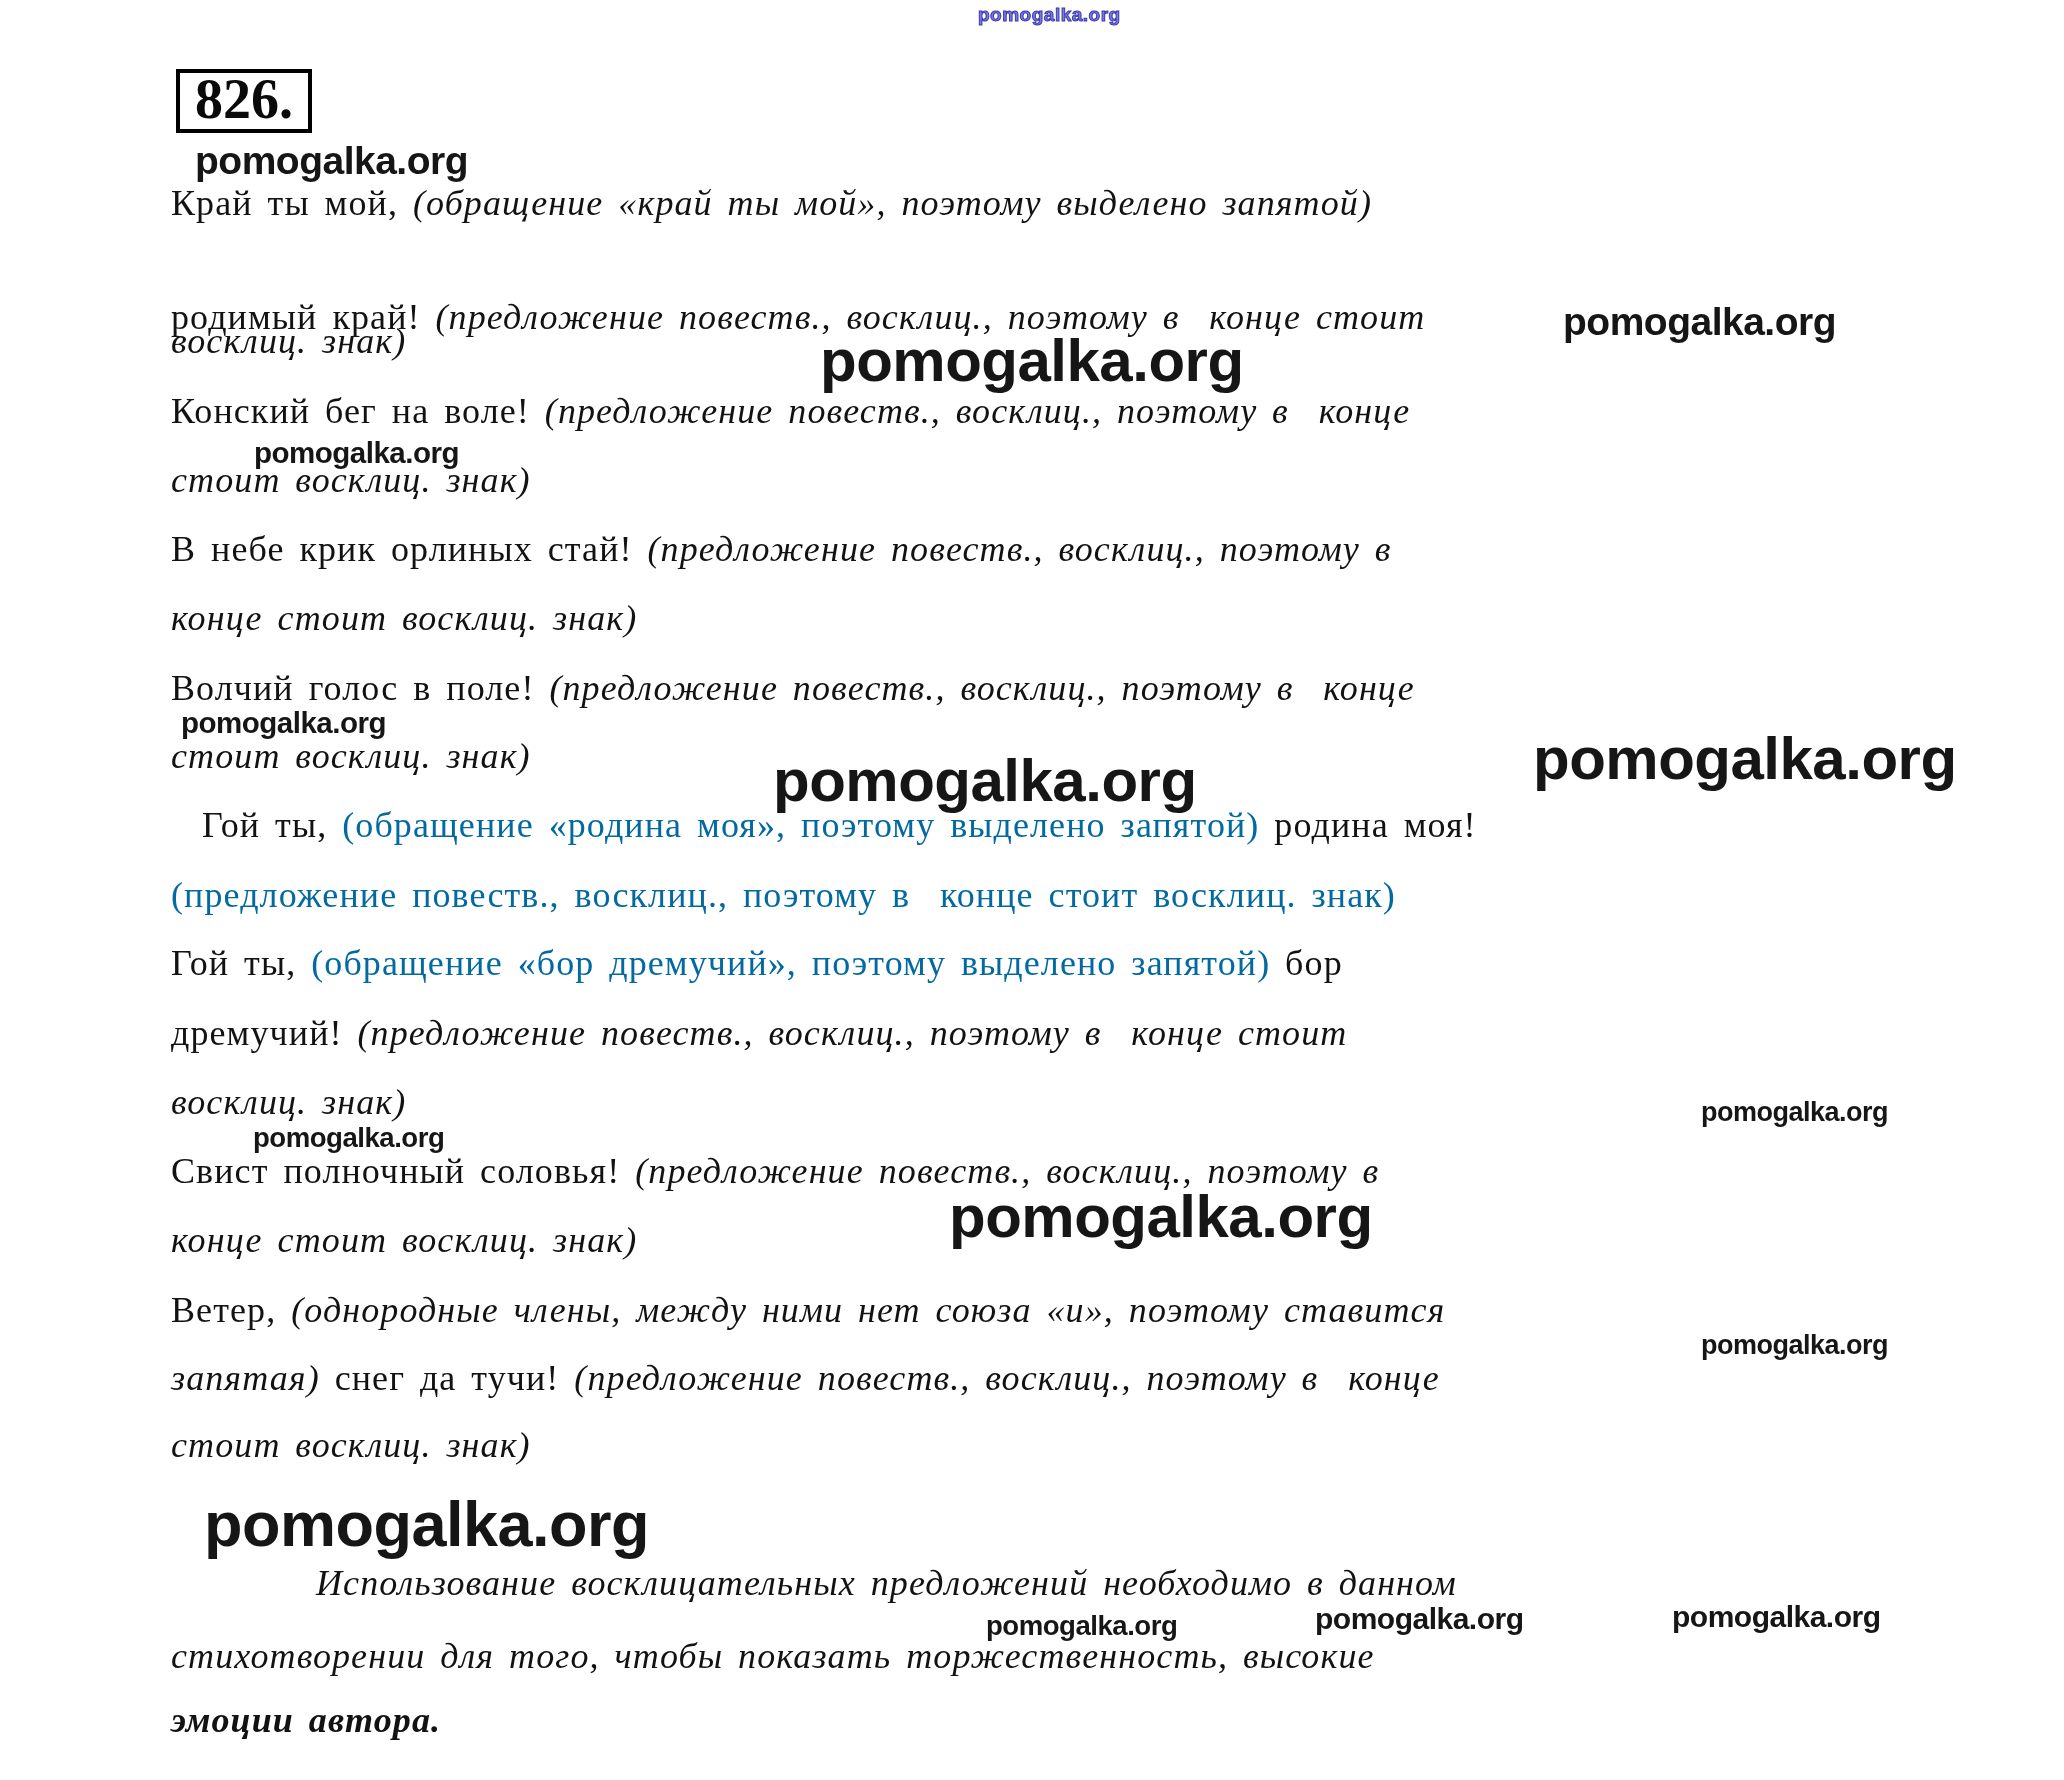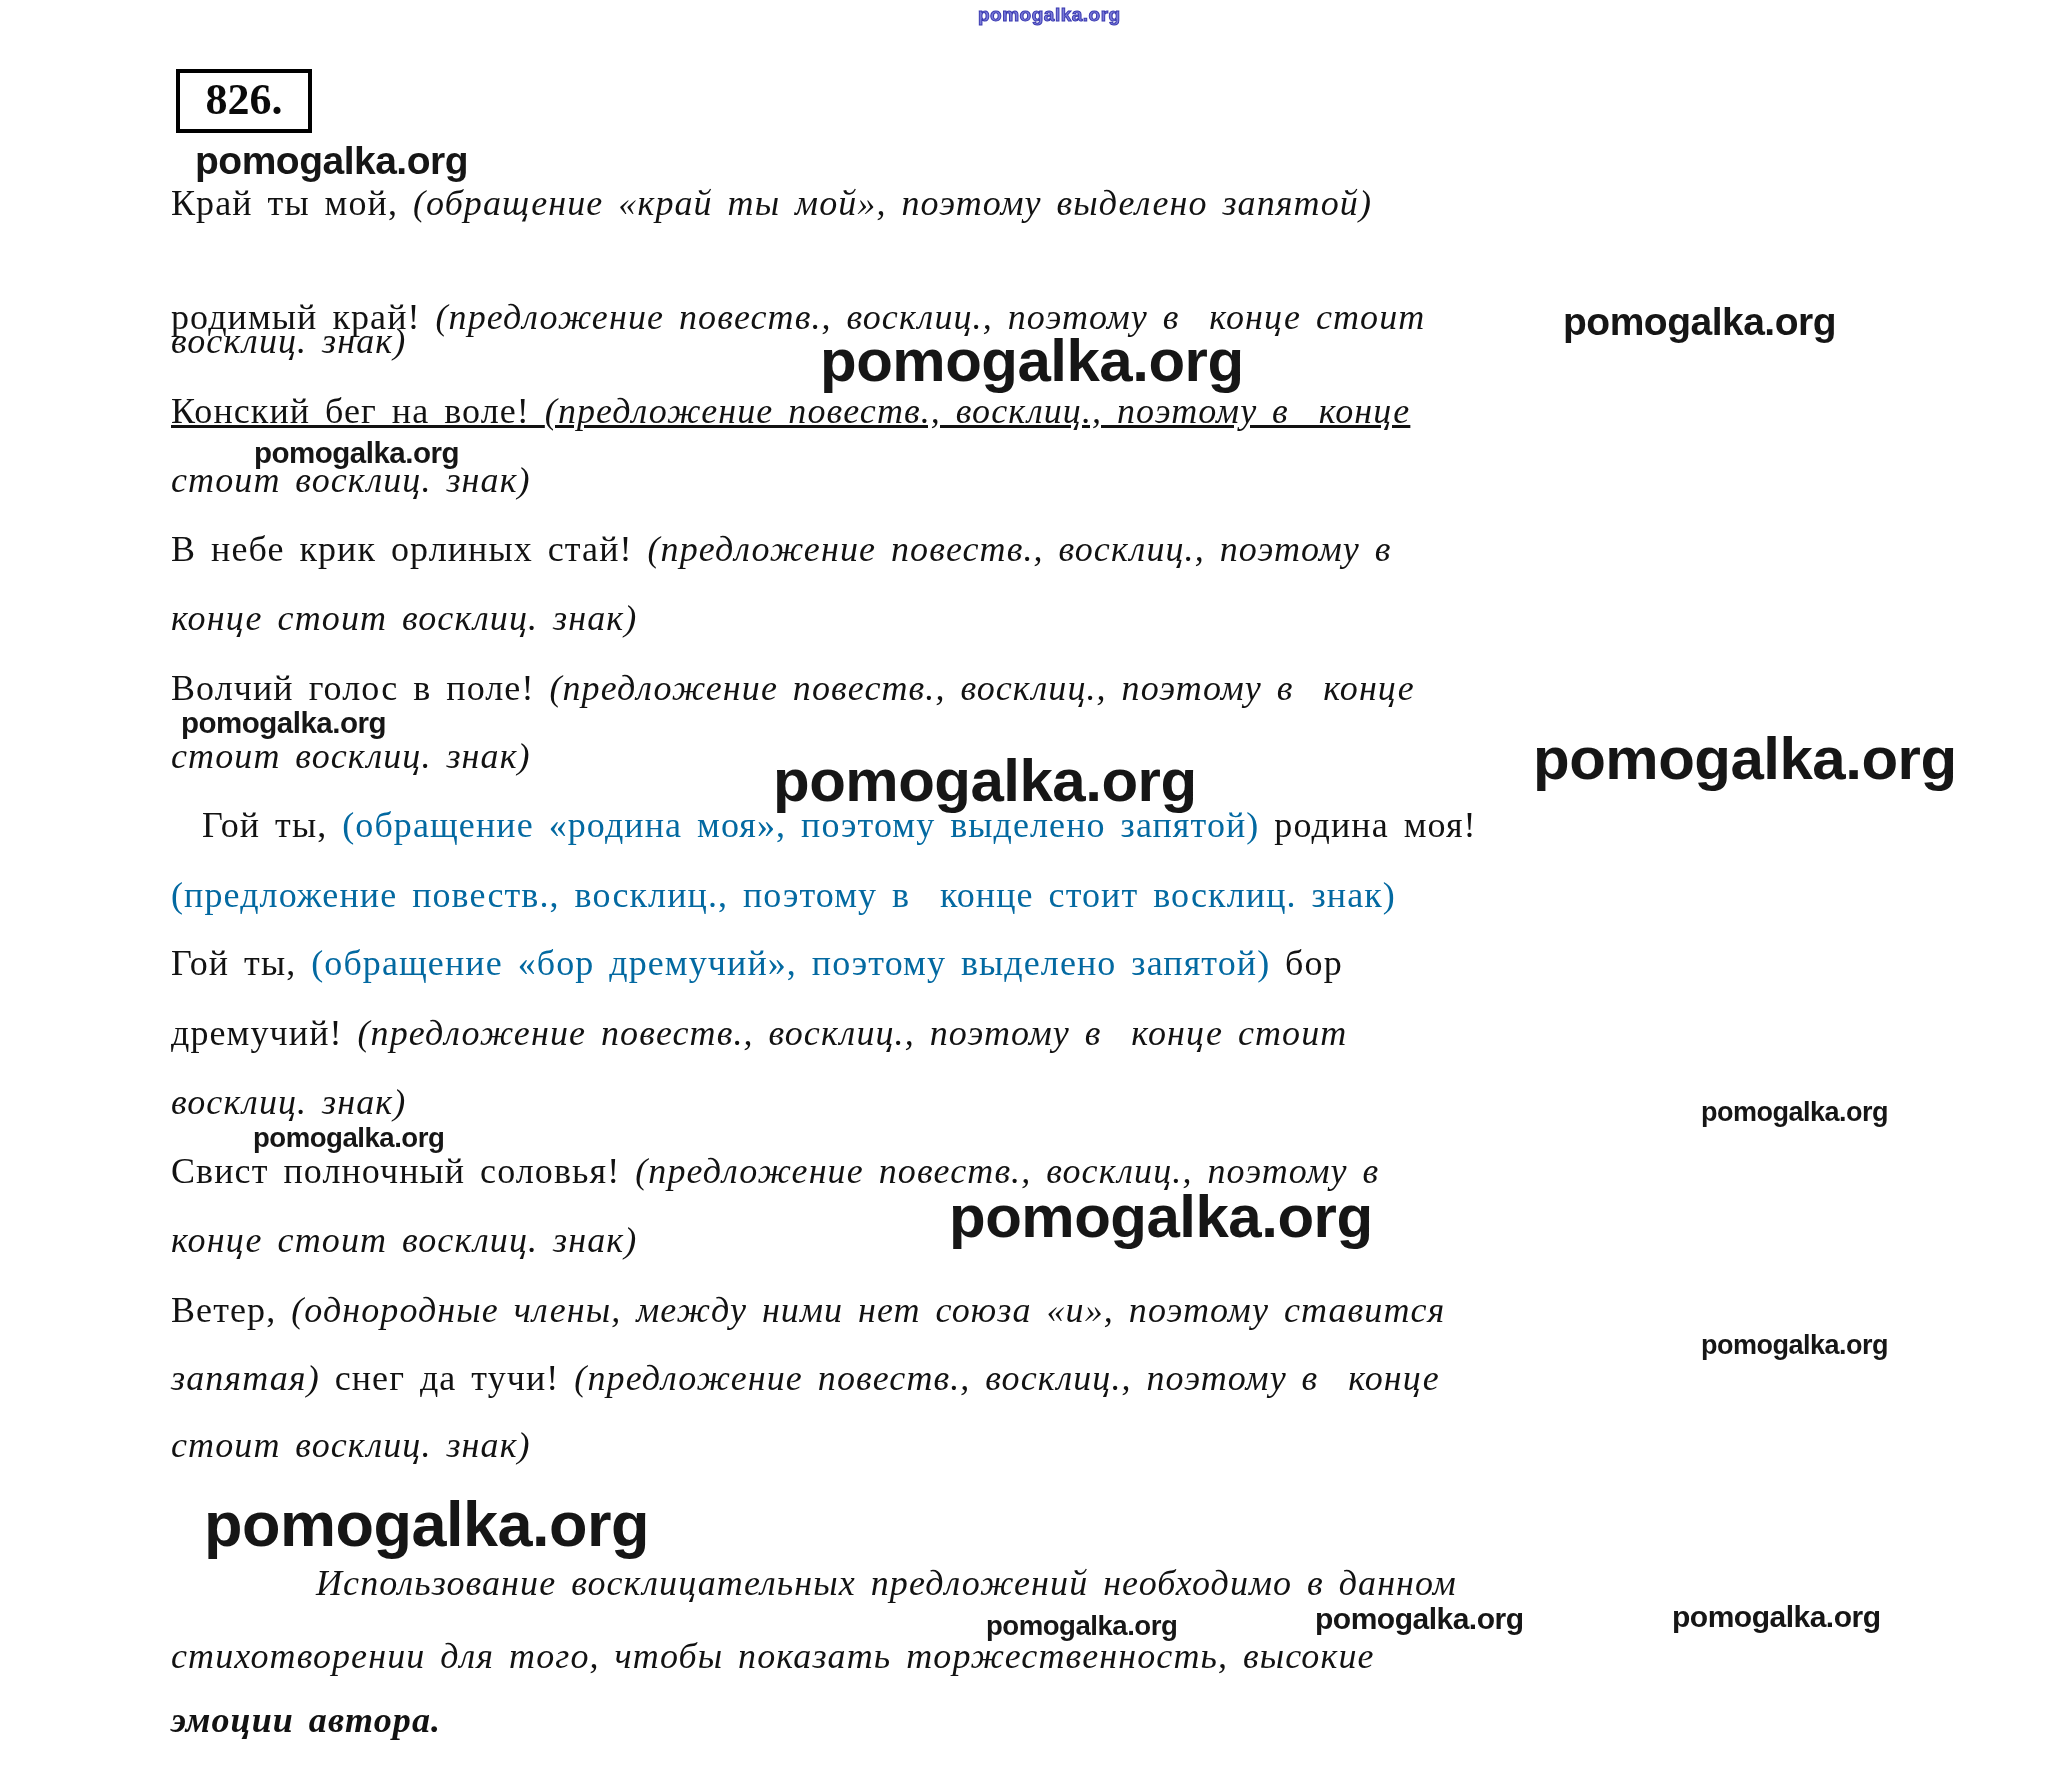--- a/index.html
+++ b/index.html
@@ -12,21 +12,21 @@
   }
   .ex-box{
     position:absolute;
     left:176px; top:69px;
     width:136px; height:64px;
     border:4.8px solid #000;
     box-sizing:border-box;
     display:flex; align-items:center; justify-content:center;
     font-family:"Liberation Serif","DejaVu Serif",serif;
     font-weight:700;
-    font-size:44px;
+    font-size:56px;
     color:#0a0a0a;
     padding-bottom:3.8px;
   }
   .line{
     position:absolute;
     white-space:pre;
     font-family:"Liberation Serif","DejaVu Serif",serif;
     font-size:36px;
     line-height:1;
     color:#121212;
@@ -74,21 +74,21 @@
       <div class="wm " style="left: 1701px; top: 1332px; font-size: 27px;">pomogalka.org</div>
       <div class="wm " style="left: 204px; top: 1493px; font-size: 63px;">pomogalka.org</div>
       <div class="wm " style="left: 986px; top: 1612px; font-size: 27.6px;">pomogalka.org</div>
       <div class="wm " style="left: 1315px; top: 1604px; font-size: 30px;">pomogalka.org</div>
       <div class="wm " style="left: 1672px; top: 1602px; font-size: 30px;">pomogalka.org</div>
     </div>
   <div id="lines">
       <div class="line" style="left: 171px; top: 185px;"><span class="seg-normal">Край ты мой, </span><span class="seg-italic">(обращение «край ты мой», поэтому выделено запятой)</span></div>
       <div class="line" style="left: 171px; top: 255px; margin-top: 44px;"><span class="seg-normal">родимый край! </span><span class="seg-italic">(предложение повеств., восклиц., поэтому в  конце стоит</span></div>
       <div class="line" style="left: 171px; top: 323px;"><span class="seg-italic">восклиц. знак)</span></div>
-      <div class="line" style="left: 171px; top: 393px; text-decoration: underline;"><span class="seg-normal">Конский бег на воле! </span><span class="seg-italic">(предложение повеств., восклиц., поэтому в  конце</span></div>
+      <div class="line" style="left: 171px; top: 393px;"><span class="seg-normal">Конский бег на воле! </span><span class="seg-italic">(предложение повеств., восклиц., поэтому в  конце</span></div>
       <div class="line" style="left: 171px; top: 462px;"><span class="seg-italic">стоит восклиц. знак)</span></div>
       <div class="line" style="left: 171px; top: 531px;"><span class="seg-normal">В небе крик орлиных стай! </span><span class="seg-italic">(предложение повеств., восклиц., поэтому в</span></div>
       <div class="line" style="left: 171px; top: 600px;"><span class="seg-italic">конце стоит восклиц. знак)</span></div>
       <div class="line" style="left: 171px; top: 670px;"><span class="seg-normal">Волчий голос в поле! </span><span class="seg-italic">(предложение повеств., восклиц., поэтому в  конце</span></div>
       <div class="line" style="left: 171px; top: 738px;"><span class="seg-italic">стоит восклиц. знак)</span></div>
       <div class="line" style="left: 202px; top: 807px;"><span class="seg-normal">Гой ты, </span><span class="seg-gray">(обращение «родина моя», поэтому выделено запятой)</span><span class="seg-normal"> родина моя!</span></div>
       <div class="line" style="left: 171px; top: 877px;"><span class="seg-gray">(предложение повеств., восклиц., поэтому в  конце стоит восклиц. знак)</span></div>
       <div class="line" style="left: 171px; top: 945px;"><span class="seg-normal">Гой ты, </span><span class="seg-gray">(обращение «бор дремучий», поэтому выделено запятой)</span><span class="seg-normal"> бор</span></div>
       <div class="line" style="left: 171px; top: 1015px;"><span class="seg-normal">дремучий! </span><span class="seg-italic">(предложение повеств., восклиц., поэтому в  конце стоит</span></div>
       <div class="line" style="left: 171px; top: 1084px;"><span class="seg-italic">восклиц. знак)</span></div>

